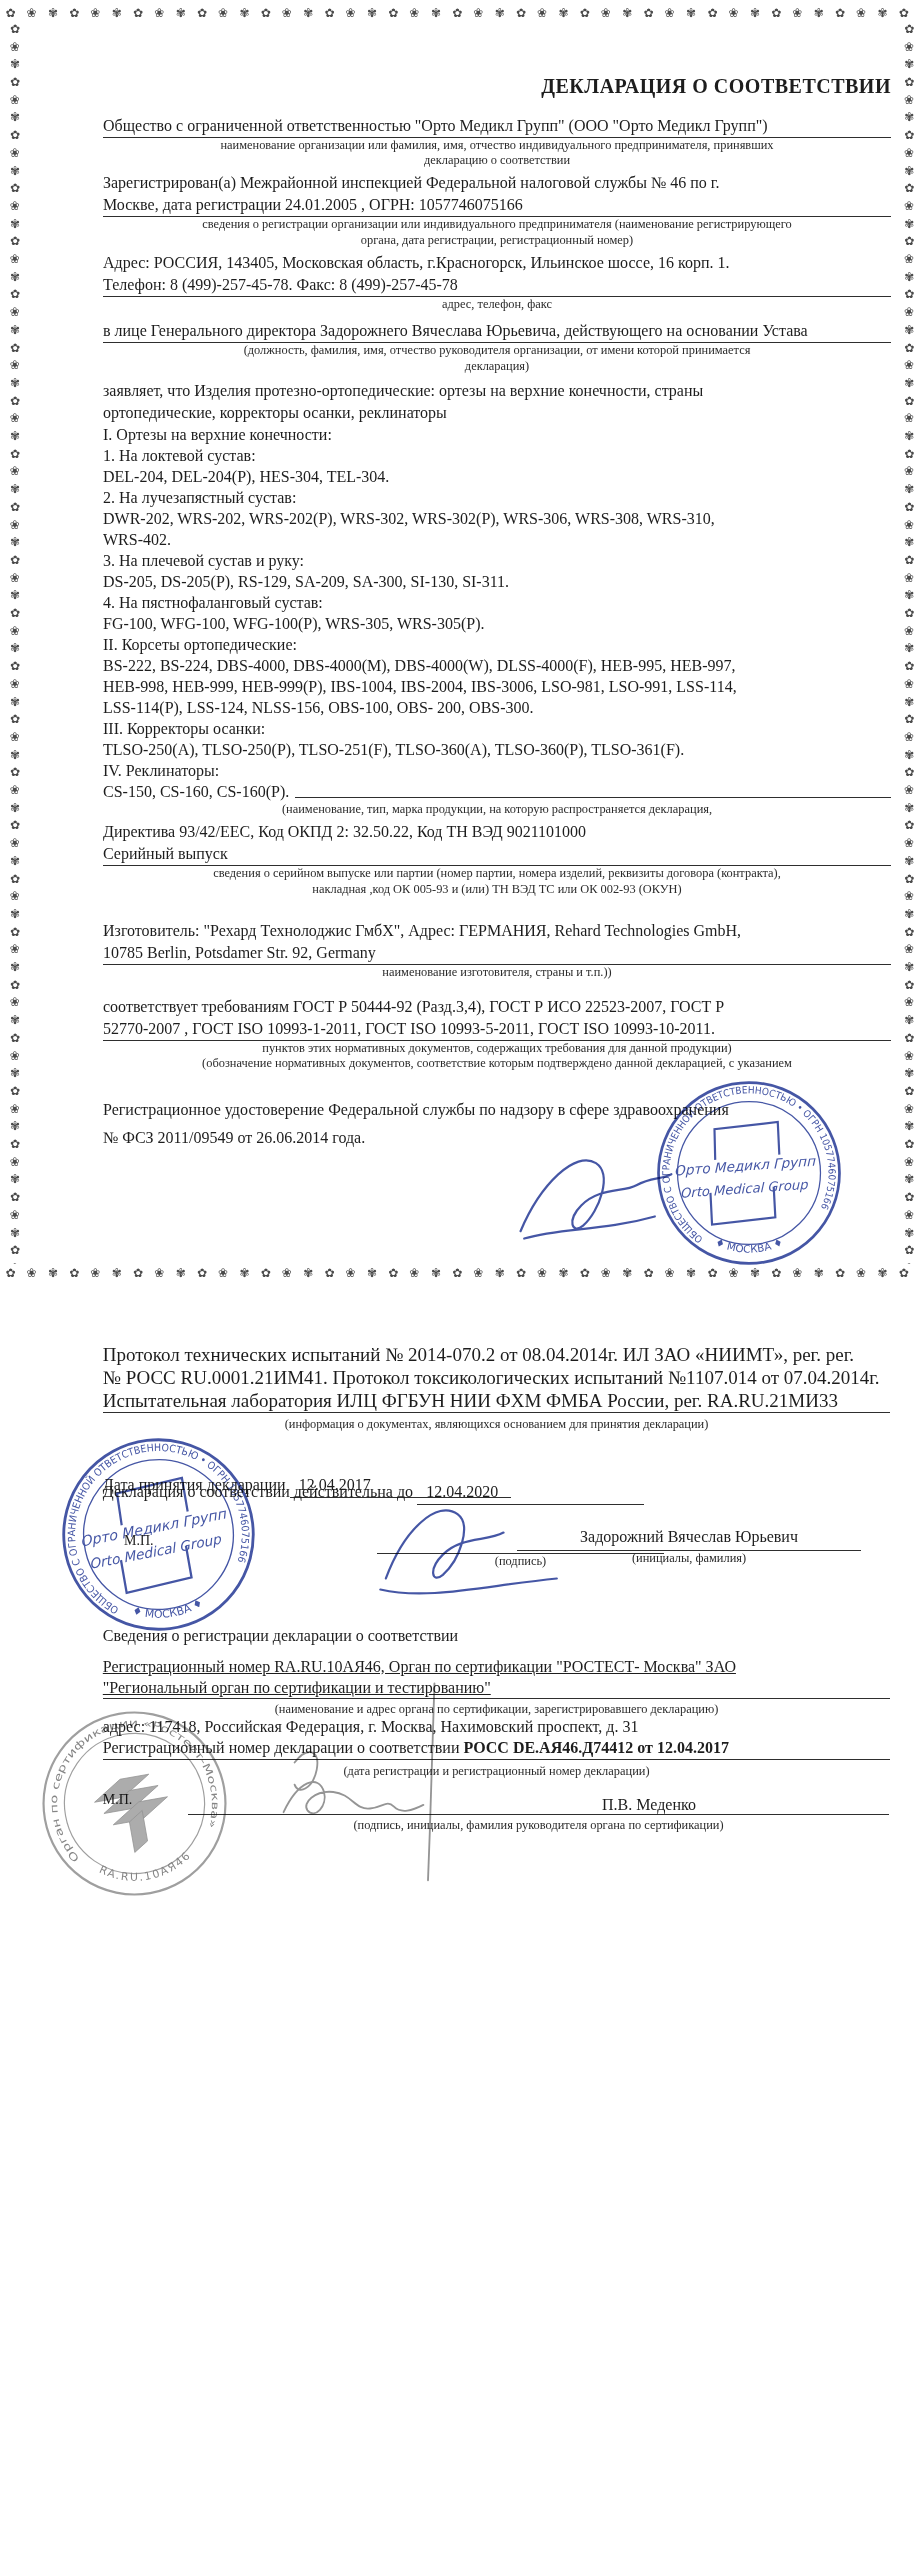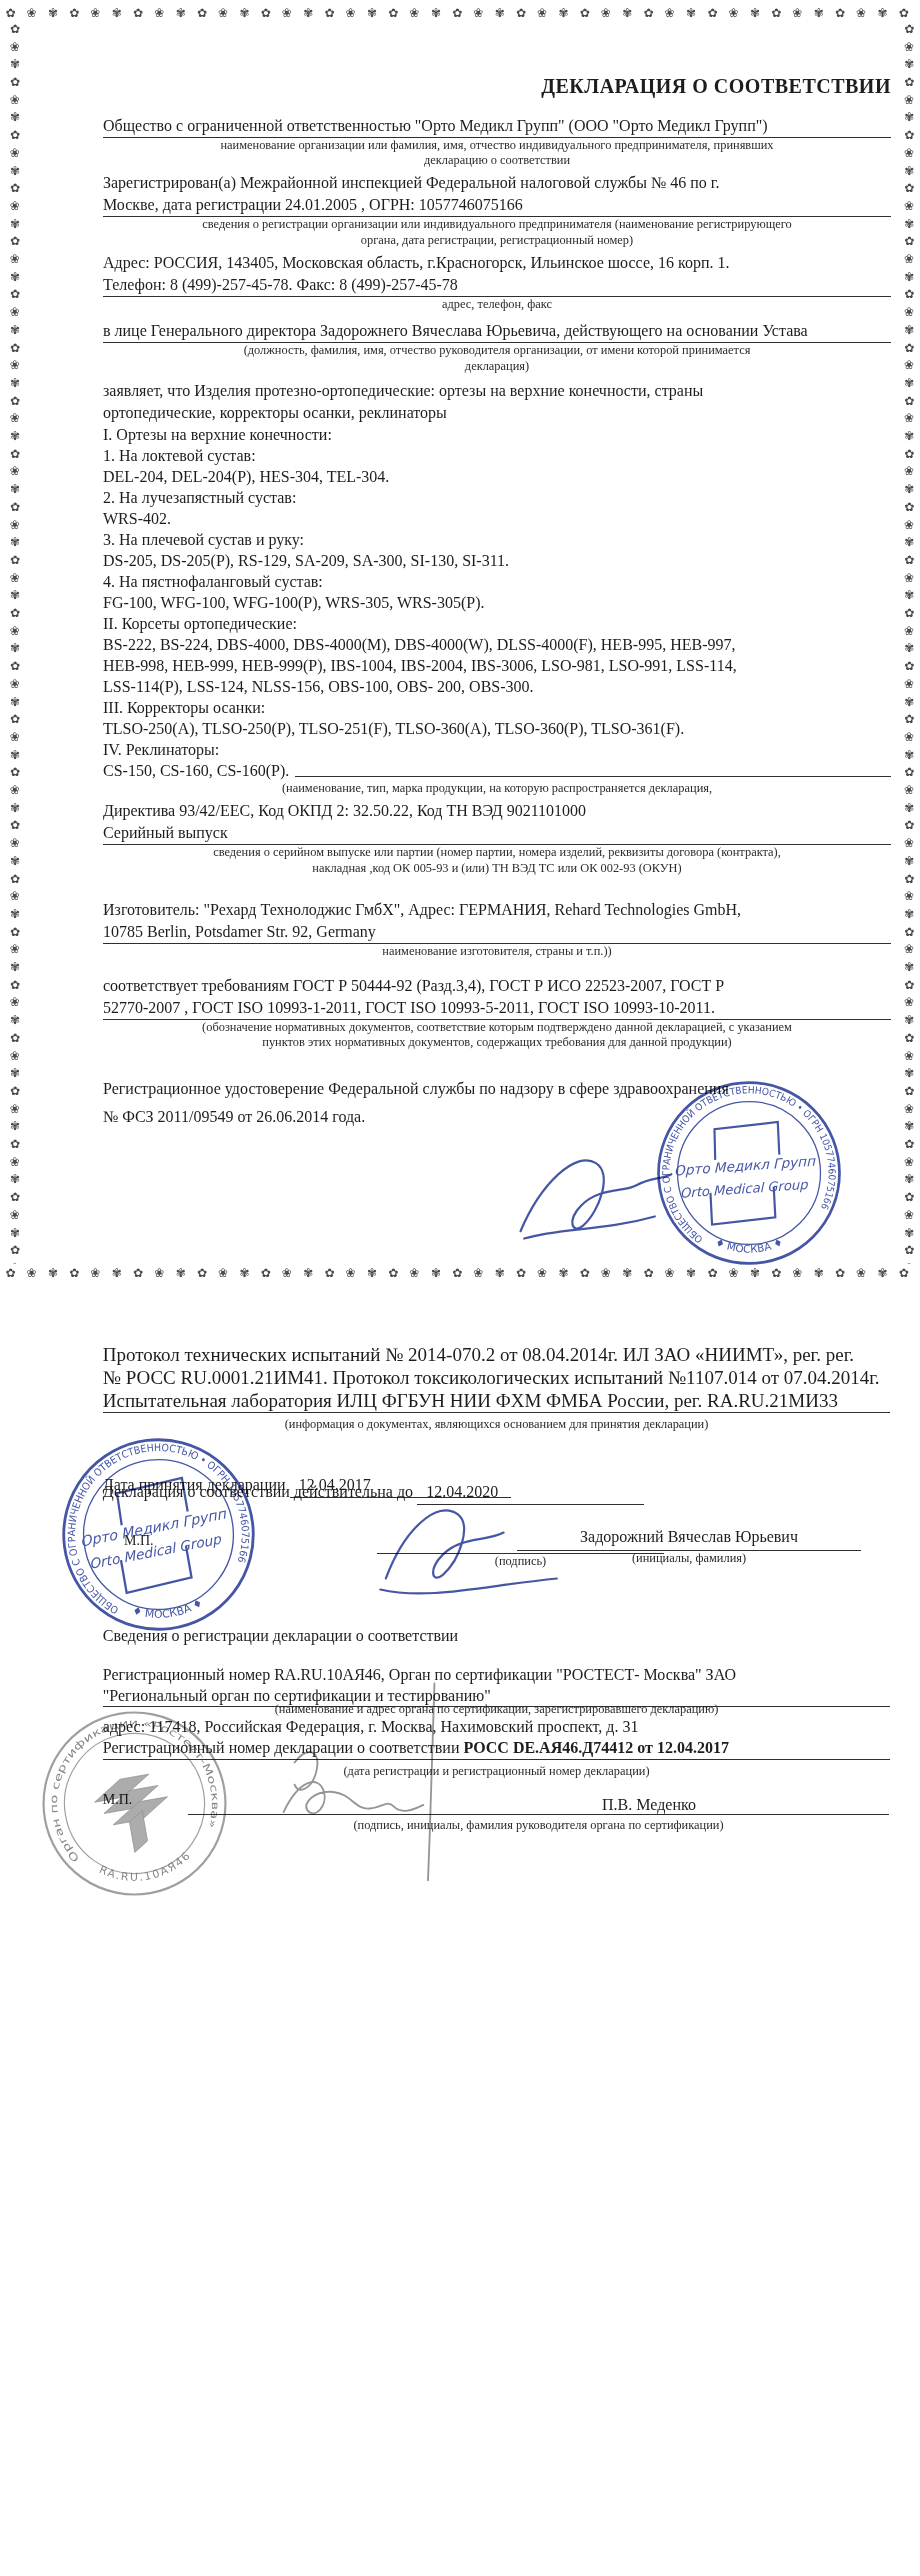--- a/index.html
+++ b/index.html
@@ -91,20 +91,21 @@
     <div class="small">(должность, фамилия, имя, отчество руководителя организации, от имени которой принимается</div>
     <div class="small">декларация)</div>
 
     <div class="line mt6">заявляет, что Изделия протезно-ортопедические: ортезы на верхние конечности, страны</div>
     <div class="line">ортопедические, корректоры осанки, реклинаторы</div>
 
     <div class="pline">I. Ортезы на верхние конечности:</div>
     <div class="pline">1. На локтевой сустав:</div>
     <div class="pline">DEL-204, DEL-204(P), HES-304, TEL-304.</div>
     <div class="pline">2. На лучезапястный сустав:</div>
+    <div class="pline">DWR-202, WRS-202, WRS-202(P), WRS-302, WRS-302(P), WRS-306, WRS-308, WRS-310,</div>
     <div class="pline">WRS-402.</div>
     <div class="pline">3. На плечевой сустав и руку:</div>
     <div class="pline">DS-205, DS-205(P), RS-129, SA-209, SA-300, SI-130, SI-311.</div>
     <div class="pline">4. На пястнофаланговый сустав:</div>
     <div class="pline">FG-100, WFG-100, WFG-100(P), WRS-305, WRS-305(P).</div>
     <div class="pline">II. Корсеты ортопедические:</div>
     <div class="pline">BS-222, BS-224, DBS-4000, DBS-4000(M), DBS-4000(W), DLSS-4000(F), HEB-995, HEB-997,</div>
     <div class="pline">HEB-998, HEB-999, HEB-999(P), IBS-1004, IBS-2004, IBS-3006, LSO-981, LSO-991, LSS-114,</div>
     <div class="pline">LSS-114(P), LSS-124, NLSS-156, OBS-100, OBS- 200, OBS-300.</div>
     <div class="pline">III. Корректоры осанки:</div>
@@ -126,22 +127,22 @@
       <div class="line">Изготовитель: "Рехард Технолоджис ГмбХ", Адрес: ГЕРМАНИЯ, Rehard Technologies GmbH,</div>
       <div class="line">10785 Berlin, Potsdamer Str. 92, Germany</div>
     </div>
     <div class="small">наименование изготовителя, страны и т.п.))</div>
 
     <div class="sp13"></div>
     <div class="ublock">
       <div class="line">соответствует требованиям ГОСТ Р 50444-92 (Разд.3,4), ГОСТ Р ИСО 22523-2007, ГОСТ Р</div>
       <div class="line">52770-2007 , ГОСТ  ISO 10993-1-2011,  ГОСТ ISO 10993-5-2011, ГОСТ  ISO 10993-10-2011.</div>
     </div>
+    <div class="small">пунктов этих нормативных документов, содержащих требования для данной продукции)</div>
     <div class="small">(обозначение нормативных документов, соответствие которым подтверждено данной декларацией, с указанием</div>
-    <div class="small">пунктов этих нормативных документов, содержащих требования для данной продукции)</div>
 
     <div class="sp18"></div>
     <div class="sp11"></div>
     <div class="line">Регистрационное удостоверение Федеральной службы по надзору в сфере здравоохранения</div>
     <div class="sp7"></div>
     <div class="line">№ ФСЗ 2011/09549 от 26.06.2014 года.</div>
   </div>
 
   <div class="lower">
     <div class="protocols">
@@ -165,21 +166,21 @@
     <div class="abs" style="top:197px;left:276px;width:287px;">
       <div class="strut"></div>
       <div class="small">(подпись)</div>
     </div>
     <div class="abs" style="top:195px;left:416px;width:344px;">
       <div class="namegrp line" style="line-height:20px;">Задорожний Вячеслав Юрьевич</div>
       <div class="small">(инициалы, фамилия)</div>
     </div>
 
     <div class="abs line" style="top:293px;left:1.8px;">Сведения о регистрации декларации о соответствии</div>
-    <div class="regblock" style="top:332px;">
+    <div class="regblock" style="top:324px;text-decoration:underline;">
       <div class="line" style="line-height:21px;">Регистрационный номер RA.RU.10АЯ46, Орган по сертификации "РОСТЕСТ- Москва" ЗАО</div>
       <div class="line" style="line-height:21px;">"Региональный орган по сертификации и тестированию"</div>
     </div>
     <div class="small cap-center" style="top:370px;">(наименование и адрес органа по сертификации, зарегистрировавшего декларацию)</div>
     <div class="abs line" style="top:384px;left:1.8px;">адрес: 117418, Российская Федерация, г. Москва, Нахимовский проспект, д. 31</div>
 
     <div class="regnum" style="top:405px;">
       <span>Регистрационный номер декларации о соответствии </span><b>РОСС DE.АЯ46.Д74412 от 12.04.2017</b>
     </div>
     <div class="small cap-center" style="top:432px;">(дата регистрации и регистрационный номер декларации)</div>

